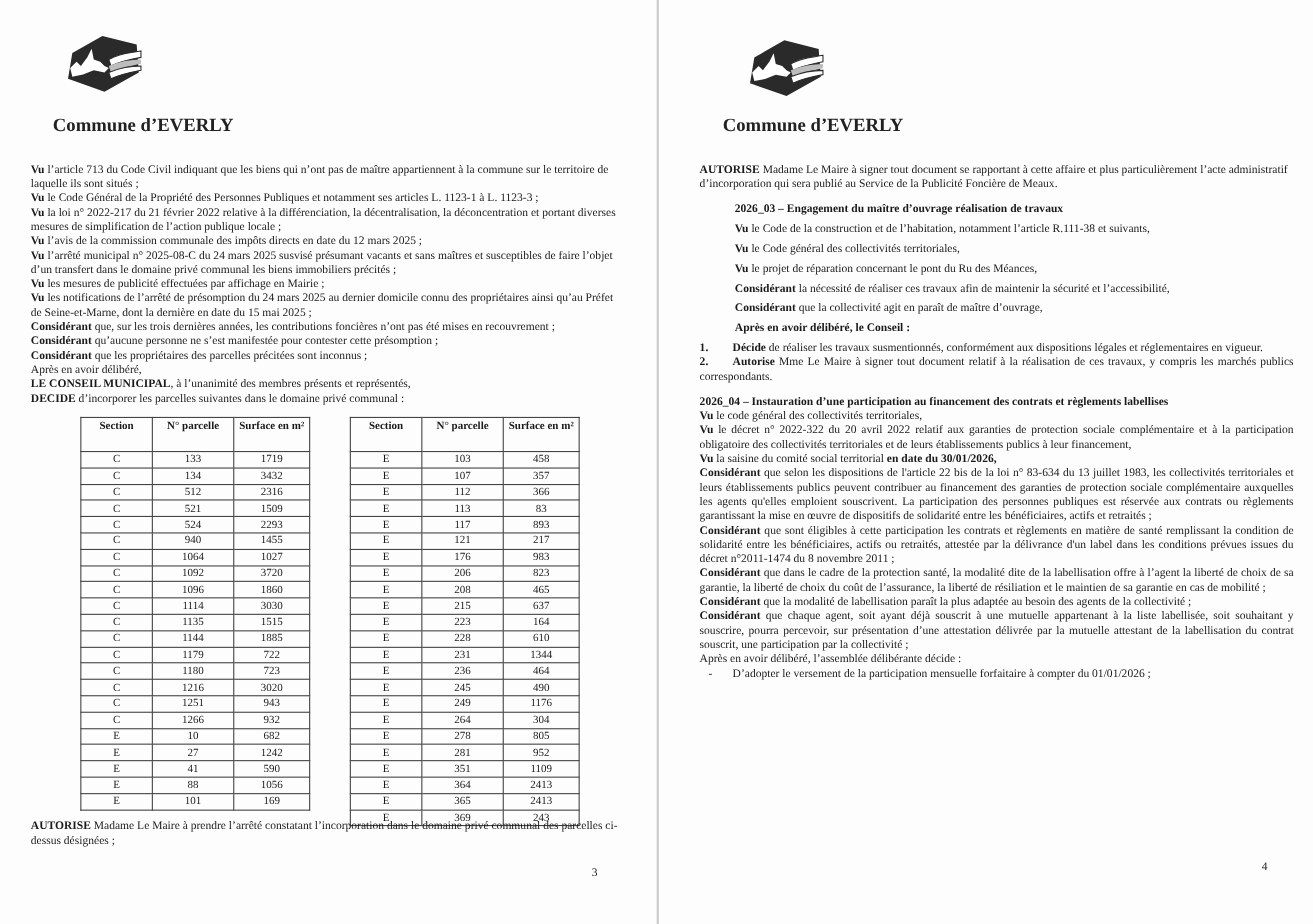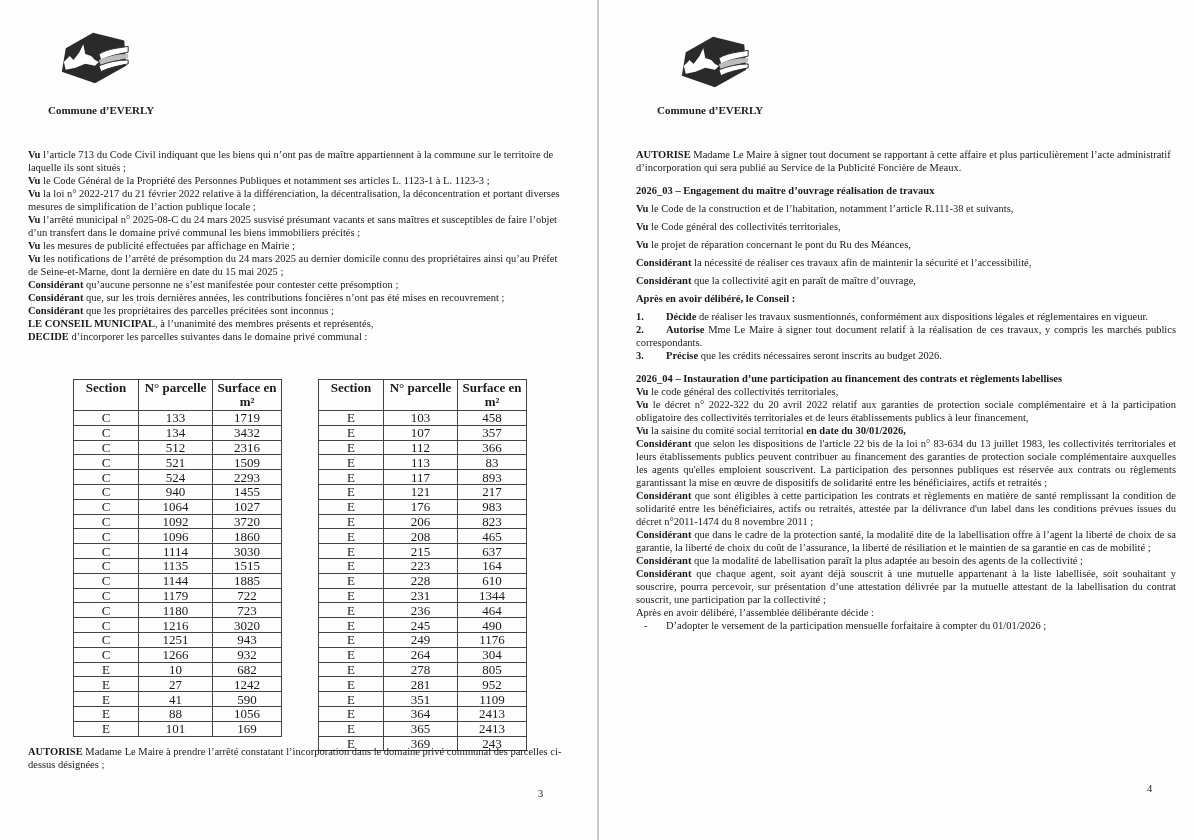--- a/index.html
+++ b/index.html
@@ -14,38 +14,38 @@
     position: absolute; top: 0; height: 840px; background: #fdfdfd; overflow: hidden;
   }
   #page-left { left: 0; width: 597px; }
   #page-right { left: 599px; width: 595px; }
   .divider { position: absolute; left: 597px; top: 0; width: 2px; height: 840px; background: #c9c9c9; }
 
   .logo { position: absolute; width: 78px; height: 64px; }
   #page-left .logo { left: 56px; top: 26px; }
   #page-right .logo { left: 676px; left: 77px; top: 30px; }
   .commune {
-    position: absolute; font-weight: bold; font-size: 11px; color: #222;
+    position: absolute; font-weight: bold; font-size: 17px; color: #222;
   }
   #page-left .commune { left: 48px; top: 104px; }
   #page-right .commune { left: 58px; top: 104px; }
 
   .body-text {
     position: absolute; font-size: 10.5px; line-height: 13px; text-align: left;
   }
   #page-left .body-text { left: 28px; top: 148px; width: 540px; }
   #page-right .body-text { left: 37px; top: 148px; width: 540px; }
   .body-text p { margin: 0; }
   .body-text b { font-weight: bold; }
   .just { text-align: justify; }
   .gap { height: 10px; }
-  .spaced p { margin-bottom: 5px; }
+  .spaced p { margin-bottom: 5px; margin-left: 32px; }
 
   table.parcels {
-    position: absolute; border-collapse: collapse; font-size: 13px; top: 379px;
+    position: absolute; border-collapse: collapse; font-size: 10px; top: 379px;
   }
   table.parcels th, table.parcels td {
     border: 1px solid #444; text-align: center; padding: 0; height: 13.8px; line-height: 13px;
   }
   table.parcels th { font-weight: bold; line-height: 14px; height: 29px; vertical-align: top; padding-top: 1px;}
   #table-1 { left: 73px; }
   #table-2 { left: 318px; }
   table.parcels col.c1 { width: 65px; }
   table.parcels col.c2 { width: 74px; }
   table.parcels col.c3 { width: 69px; }
@@ -65,26 +65,28 @@
     <path d="M44,28 C54,22 64,22 74,20 L74,26 C64,28 54,30 46,34 Z" fill="#ffffff" stroke="#2a2a2a" stroke-width="1"></path>
     <path d="M44,34 C54,30 64,28 74,28 L74,32 C64,34 54,36 46,40 Z" fill="#bdbdbd"></path>
     <path d="M44,40 C54,36 64,34 74,34 L74,38 C64,40 54,42 46,46 Z" fill="#ffffff" stroke="#2a2a2a" stroke-width="1"></path>
   </svg>
   <div class="commune">Commune d’EVERLY</div>
 
   <div class="body-text">
     <p><b>Vu</b><span> l’article 713 du Code Civil indiquant que les biens qui n’ont pas de maître appartiennent à la commune sur le territoire de laquelle ils sont situés ;</span></p>
     <p><b>Vu</b><span> le Code Général de la Propriété des Personnes Publiques et notamment ses articles L. 1123-1 à L. 1123-3 ;</span></p>
     <p><b>Vu</b><span> la loi n° 2022-217 du 21 février 2022 relative à la différenciation, la décentralisation, la déconcentration et portant diverses mesures de simplification de l’action publique locale ;</span></p>
+    <p><b>Vu</b><span> l’avis de la commission communale des impôts directs en date du 12 mars 2025 ;</span></p>
     <p><b>Vu</b><span> l’arrêté municipal n° 2025-08-C du 24 mars 2025 susvisé présumant vacants et sans maîtres et susceptibles de faire l’objet d’un transfert dans le domaine privé communal les biens immobiliers précités ;</span></p>
     <p><b>Vu</b><span> les mesures de publicité effectuées par affichage en Mairie ;</span></p>
     <p><b>Vu</b><span> les notifications de l’arrêté de présomption du 24 mars 2025 au dernier domicile connu des propriétaires ainsi qu’au Préfet de Seine-et-Marne, dont la dernière en date du 15 mai 2025 ;</span></p>
+    <p><b>Considérant</b><span> que, sur les trois dernières années, les contributions foncières n’ont pas été mises en recouvrement ;</span></p>
     <p><b>Considérant</b><span> qu’aucune personne ne s’est manifestée pour contester cette présomption ;</span></p>
-    <p><b>Considérant</b><span> que, sur les trois dernières années, les contributions foncières n’ont pas été mises en recouvrement ;</span></p>
     <p><b>Considérant</b><span> que les propriétaires des parcelles précitées sont inconnus ;</span></p>
+    <p><b></b><span>Après en avoir délibéré,</span></p>
     <p><b>LE CONSEIL MUNICIPAL</b><span>, à l’unanimité des membres présents et représentés,</span></p>
     <p><b>DECIDE</b><span> d’incorporer les parcelles suivantes dans le domaine privé communal :</span></p>
   </div>
 
   <table class="parcels" id="table-1">
     <colgroup>
         <col class="c1">
         <col class="c2">
         <col class="c3">
       </colgroup>
@@ -367,21 +369,20 @@
       <p><b>2026_03 – Engagement du maître d’ouvrage réalisation de travaux</b></p>
       <p><b>Vu</b><span> le Code de la construction et de l’habitation, notamment l’article R.111-38 et suivants,</span></p>
       <p><b>Vu</b><span> le Code général des collectivités territoriales,</span></p>
       <p><b>Vu</b><span> le projet de réparation concernant le pont du Ru des Méances,</span></p>
       <p><b>Considérant</b><span> la nécessité de réaliser ces travaux afin de maintenir la sécurité et l’accessibilité,</span></p>
       <p><b>Considérant</b><span> que la collectivité agit en paraît de maître d’ouvrage,</span></p>
       <p><b>Après en avoir délibéré, le Conseil :</b></p>
     </div>
     <p class="just"><b style="display:inline-block;width:30px">1.</b><b>Décide</b><span> de réaliser les travaux susmentionnés, conformément aux dispositions légales et réglementaires en vigueur.</span></p>
     <p class="just"><b style="display:inline-block;width:30px">2.</b><b>Autorise</b><span> Mme Le Maire à signer tout document relatif à la réalisation de ces travaux, y compris les marchés publics correspondants.</span></p>
-    <p class="just"><b style="display:inline-block;width:30px">3.</b><b>Précise</b><span> que les crédits nécessaires seront inscrits au budget 2026.</span></p>
     <div class="gap"></div>
 
     <div>
       <p><b>2026_04 – Instauration d’une participation au financement des contrats et règlements labellises</b></p>
       <p class="just"><b>Vu</b><span> le code général des collectivités territoriales,</span></p>
       <p class="just"><b>Vu</b><span> le décret n° 2022-322 du 20 avril 2022 relatif aux garanties de protection sociale complémentaire et à la participation obligatoire des collectivités territoriales et de leurs établissements publics à leur financement,</span></p>
       <p class="just"><b>Vu</b><span> la saisine du comité social territorial </span><b>en date du 30/01/2026,</b></p>
       <p class="just"><b>Considérant</b><span> que selon les dispositions de l'article 22 bis de la loi n° 83-634 du 13 juillet 1983, les collectivités territoriales et leurs établissements publics peuvent contribuer au financement des garanties de protection sociale complémentaire auxquelles les agents qu'elles emploient souscrivent. La participation des personnes publiques est réservée aux contrats ou règlements garantissant la mise en œuvre de dispositifs de solidarité entre les bénéficiaires, actifs et retraités ;</span></p>
       <p class="just"><b>Considérant</b><span> que sont éligibles à cette participation les contrats et règlements en matière de santé remplissant la condition de solidarité entre les bénéficiaires, actifs ou retraités, attestée par la délivrance d'un label dans les conditions prévues issues du décret n°2011-1474 du 8 novembre 2011 ;</span></p>
       <p class="just"><b>Considérant</b><span> que dans le cadre de la protection santé, la modalité dite de la labellisation offre à l’agent la liberté de choix de sa garantie, la liberté de choix du coût de l’assurance, la liberté de résiliation et le maintien de sa garantie en cas de mobilité ;</span></p>

